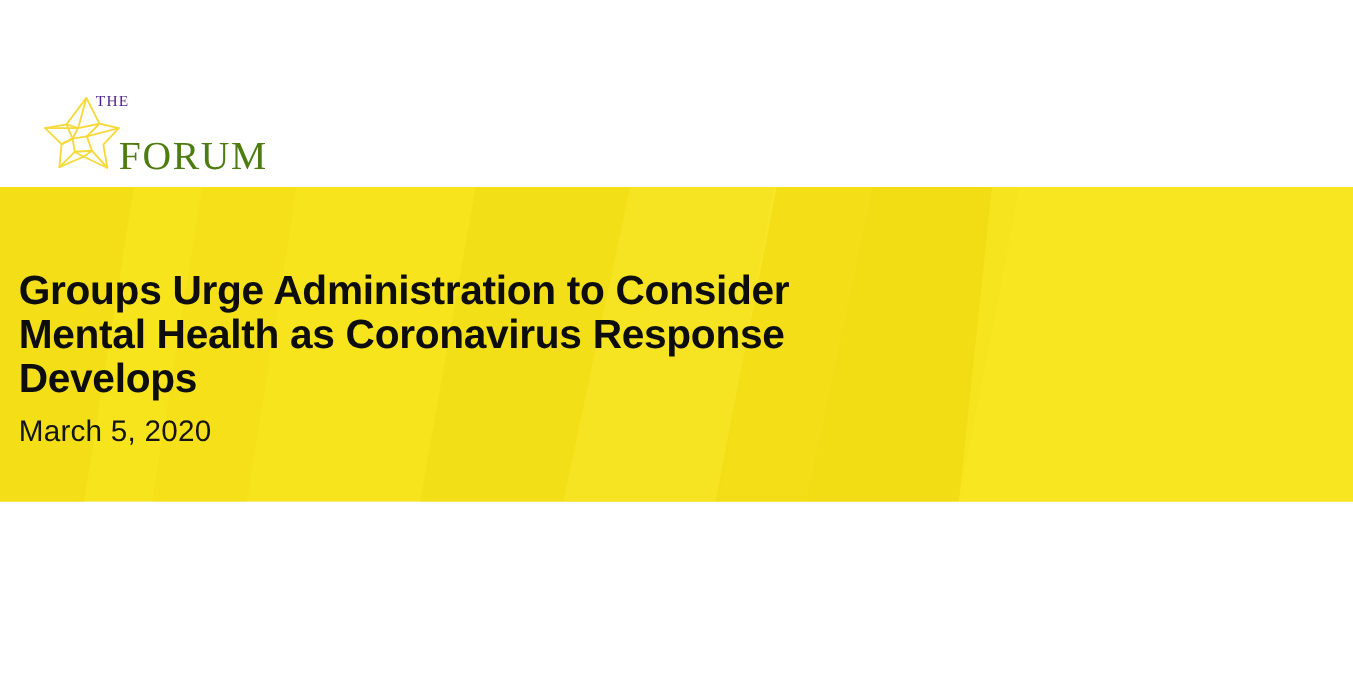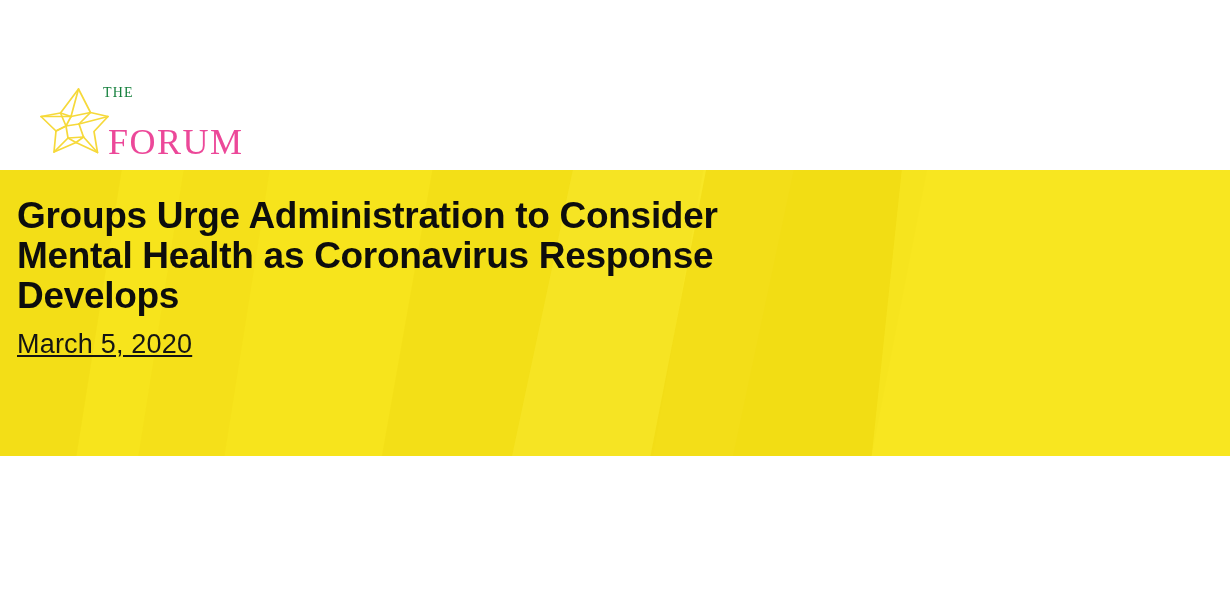--- a/index.html
+++ b/index.html
@@ -45,43 +45,42 @@
     width: 250px;
     height: 74px;
   }
   .logo-the {
     position: absolute;
     left: 0px;
     top: 2px;
     font-family: "Liberation Serif", serif;
     font-size: 14px;
     letter-spacing: 1.2px;
-    color: #15803d;
+    color: #4c1d95;
     line-height: 1;
-    margin-left: 16px;
   }
   .logo-kennedy {
     position: absolute;
     left: 20px;
     top: 9px;
     font-family: "Liberation Serif", serif;
     font-size: 38px;
     letter-spacing: 1.5px;
     color: #1c1c1c;
     line-height: 1;
     white-space: nowrap;
   }
   .logo-forum {
     position: absolute;
     left: 21px;
     top: 40px;
     font-family: "Liberation Serif", serif;
     font-size: 36px;
     letter-spacing: 1.5px;
-    color: #ec4899;
+    color: #4d7c0f;
     line-height: 1;
     white-space: nowrap;
   }
 
   
   .hero {
     position: relative;
     height: 286px;
     background: #f7e41c;
     overflow: hidden;
@@ -134,42 +133,41 @@
   .facet-glow {
     left: 44%;
     width: 18%;
     background: #f9ea30;
     transform: skewX(-12deg);
     opacity: .5;
   }
 
   .hero-content {
     position: relative;
-    padding: 26px 0 0 17px;
+    padding: 74px 0 0 17px;
     z-index: 2;
   }
   .hero-title {
     margin: 0;
     font-family: "Liberation Sans", sans-serif;
     font-weight: bold;
     font-size: 37px;
     line-height: 40px;
     letter-spacing: -0.3px;
     color: #0d0d0d;
     max-width: 760px;
   }
   .hero-date {
     margin: 12px 0 0 0;
     font-family: "Liberation Sans", sans-serif;
     font-weight: normal;
     font-size: 27px;
     line-height: 32px;
     letter-spacing: 0.2px;
     color: #141414;
-    text-decoration: underline;
   }
 
   
   .article-body {
     background: #ffffff;
     height: 159px;
   }
 </style>
 </head>
 <body>

